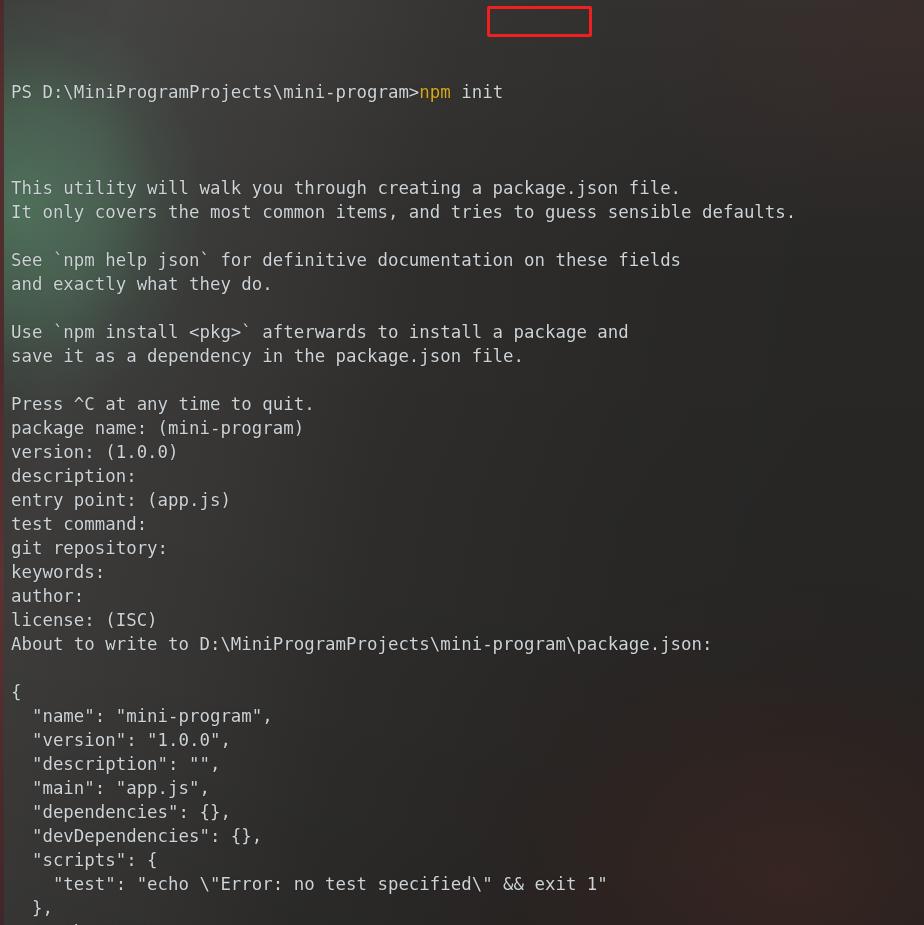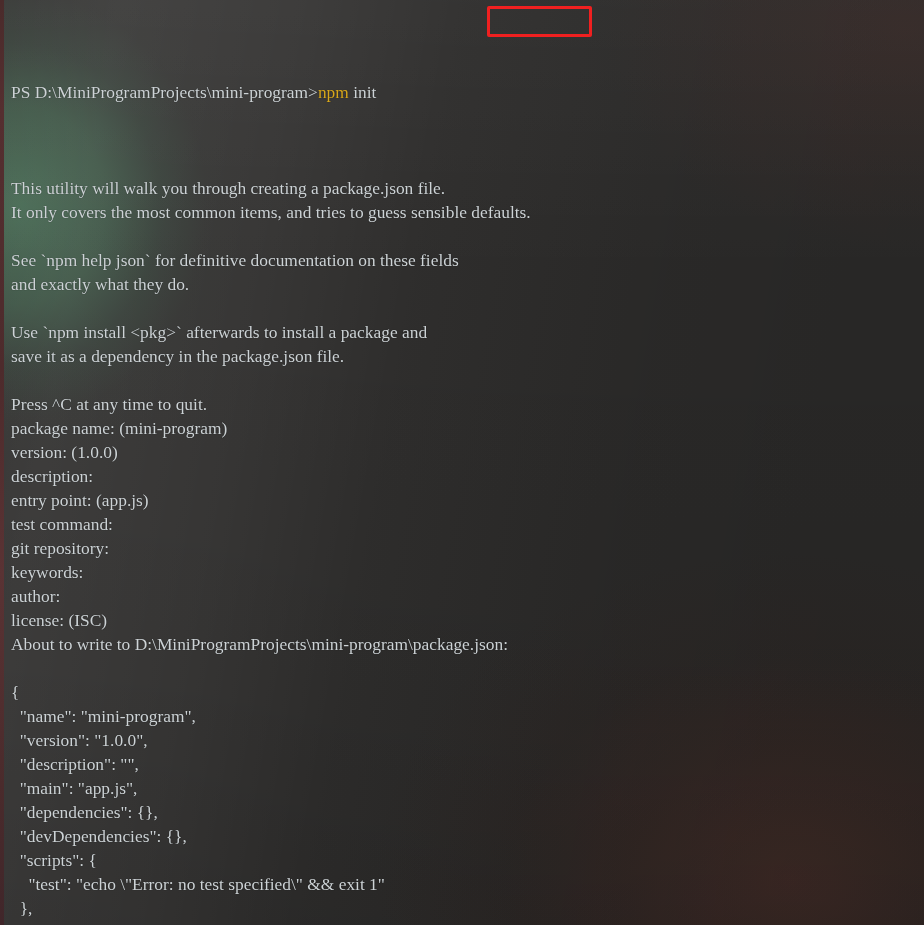--- a/index.html
+++ b/index.html
@@ -80,21 +80,21 @@
     left: 11px;
     top: 8px;
     width: 913px;
     font-size: 17.4px;
     line-height: 24px;
     letter-spacing: 0px;
     color: #cdd3d6;
     white-space: pre;
     text-shadow: 0 0 1px rgba(0,0,0,0.55);
   }
-  .line { height: 24px; white-space: pre; font-family: Liberation Serif, serif; }
+  .line { height: 24px; white-space: pre; }
   .cmd-kw { color: #d8a81c; }
   .blank  { height: 24px; }
 
   
   #annot-box {
     position: absolute;
     left: 487px;
     top: 6px;
     width: 105px;
     height: 31px;

